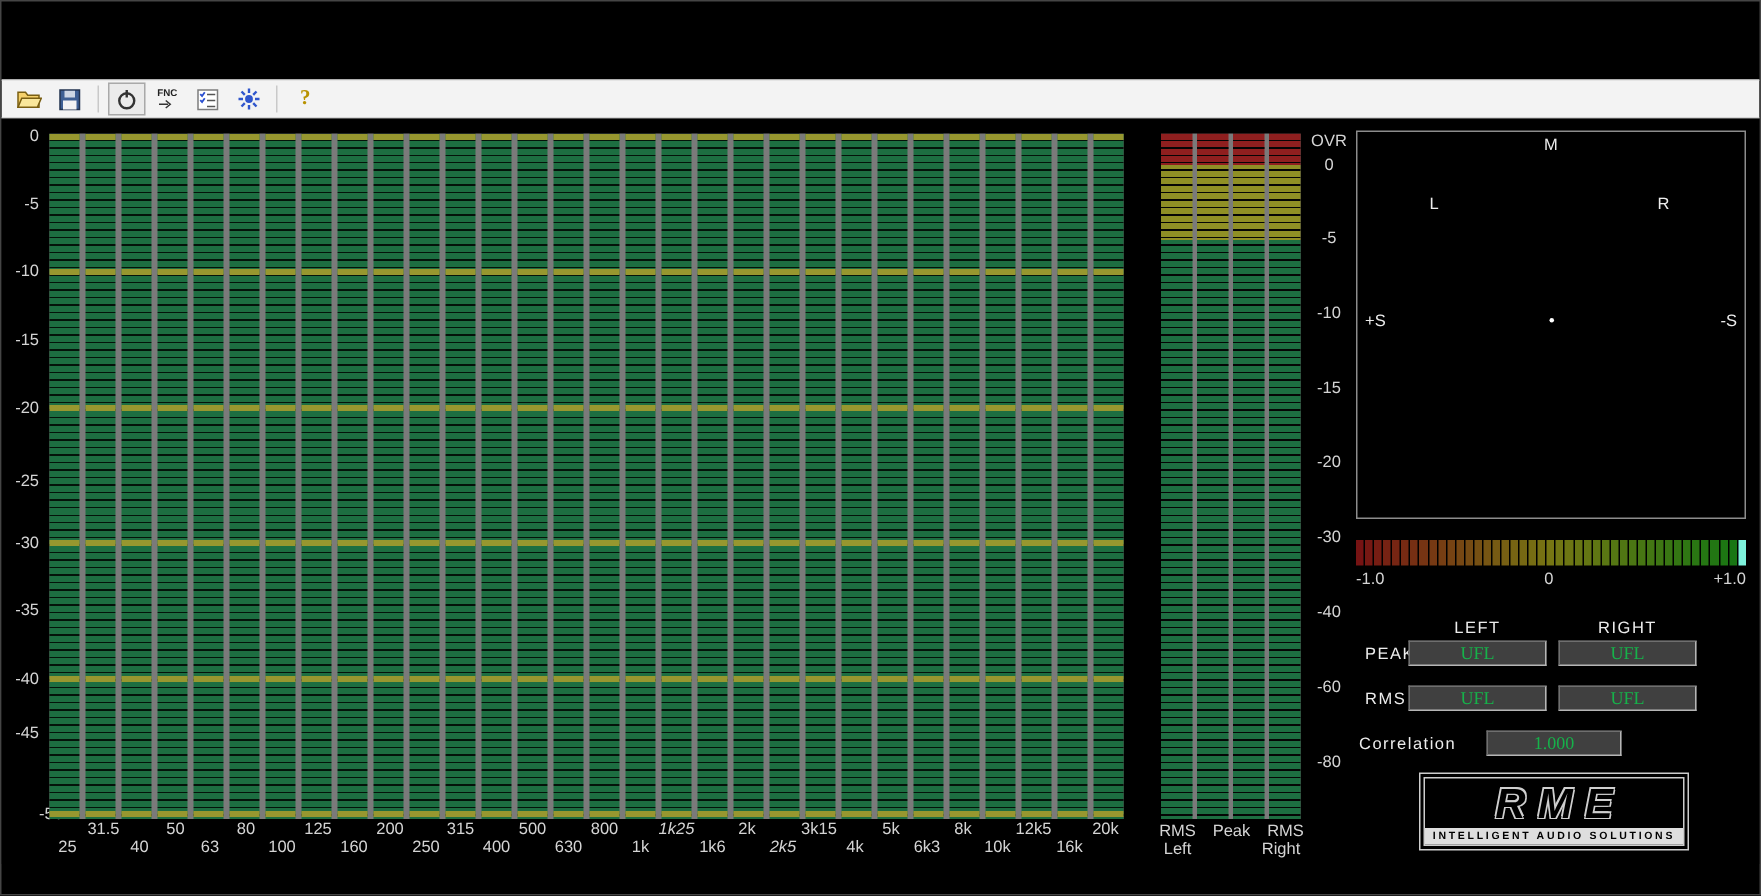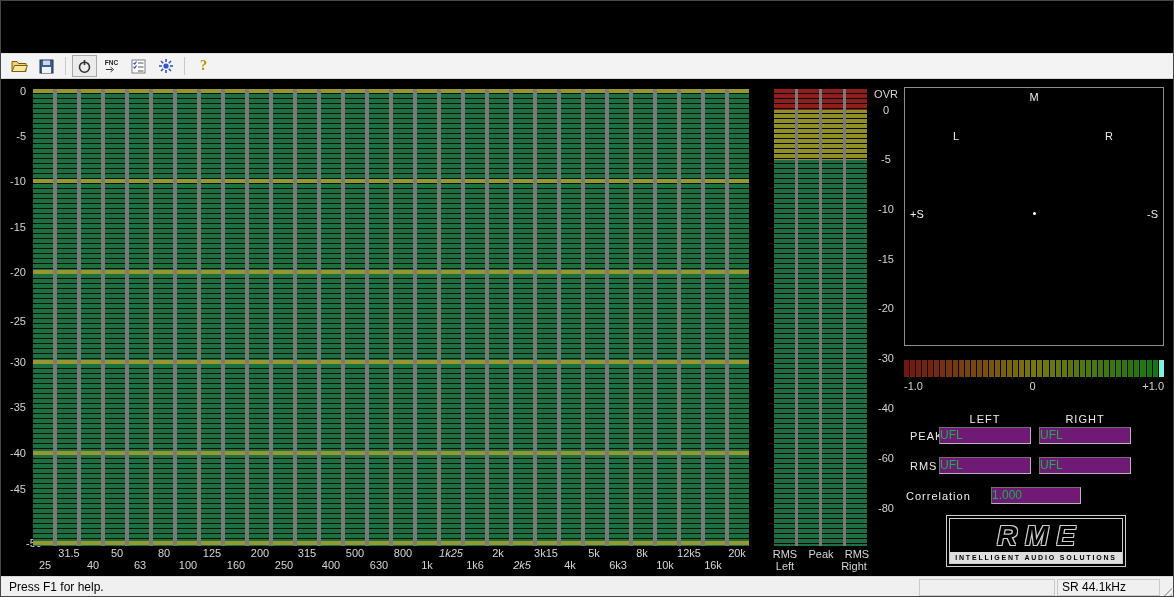--- a/index.html
+++ b/index.html
@@ -56,22 +56,22 @@
   .gonio{position:absolute;left:903px;top:8px;width:260px;height:259px;border:1px solid #8c8c8c;background:#000}
   .gonio-label{position:absolute;font-size:11px;color:#ececec}
   .gonio-dot{position:absolute;left:128px;top:124px;width:3px;height:3px;background:#fff;border-radius:50%}
 
   .corr-bar{position:absolute;left:903px;top:281px;width:260px;height:17px;display:flex;gap:1px;background:#000}
   .corr-seg{flex:1}
   .corr-scale{position:absolute;left:903px;top:301px;width:260px;display:flex;justify-content:space-between;font-size:11px;color:#d4d4d4}
 
   .col-header{position:absolute;width:92px;text-align:center;font-size:11px;color:#ececec;letter-spacing:1px;top:334px}
   .row-label{position:absolute;font-size:11px;color:#ececec;letter-spacing:1px}
-  .value-box{position:absolute;width:92px;height:17px;background:#701a75;border:1px solid;border-color:#6f6f6f #b5b5b5 #b5b5b5 #6f6f6f;
-    color:var(--valgreen,#16b24a);font-family:Liberation Sans, sans-serif;font-size:12px;line-height:14px}
+  .value-box{position:absolute;width:92px;height:17px;background:#404040;border:1px solid;border-color:#6f6f6f #b5b5b5 #b5b5b5 #6f6f6f;
+    color:var(--valgreen,#16b24a);font-family:Liberation Serif, serif;font-size:12px;text-align:center;line-height:14px}
 
   .logo{position:absolute;left:945px;top:436px;width:180px;height:52px;border:1px solid #cdcdcd;padding:2px;background:#000}
   .logo-inner{width:100%;height:100%;border:1px solid #cdcdcd;display:flex;flex-direction:column}
   .logo-text{flex:1;display:flex;align-items:center;justify-content:center;font-size:28px;font-weight:bold;font-style:italic;
     letter-spacing:8px;padding-left:8px;color:#000;
     text-shadow:-1px -1px 0 #cfcfcf,1px -1px 0 #cfcfcf,-1px 1px 0 #cfcfcf,1px 1px 0 #cfcfcf}
   .logo-tagline{height:11px;background:#dedede;color:#000;font-size:7px;letter-spacing:1.8px;text-align:center;line-height:11px;font-weight:bold}
 
   
   .statusbar{position:absolute;left:0;top:575px;width:100%;height:22px;background:#f0f0f0;border-top:1px solid #d9d9d9}
@@ -329,20 +329,14 @@
     <div class="value-box" style="left:990px;top:408px;width:90px">1.000</div>
 
     <div class="logo">
       <div class="logo-inner">
         <div class="logo-text">RME</div>
         <div class="logo-tagline">INTELLIGENT AUDIO SOLUTIONS</div>
       </div>
     </div>
   </div>
 
-  <div class="statusbar">
-    <div class="status-msg">Press F1 for help.</div>
-    <div class="status-cell cell1"></div>
-    <div class="status-cell cell2">SR 44.1kHz</div>
-    <div class="grip"></div>
-  </div>
 
 </div>
 
 </body></html>

